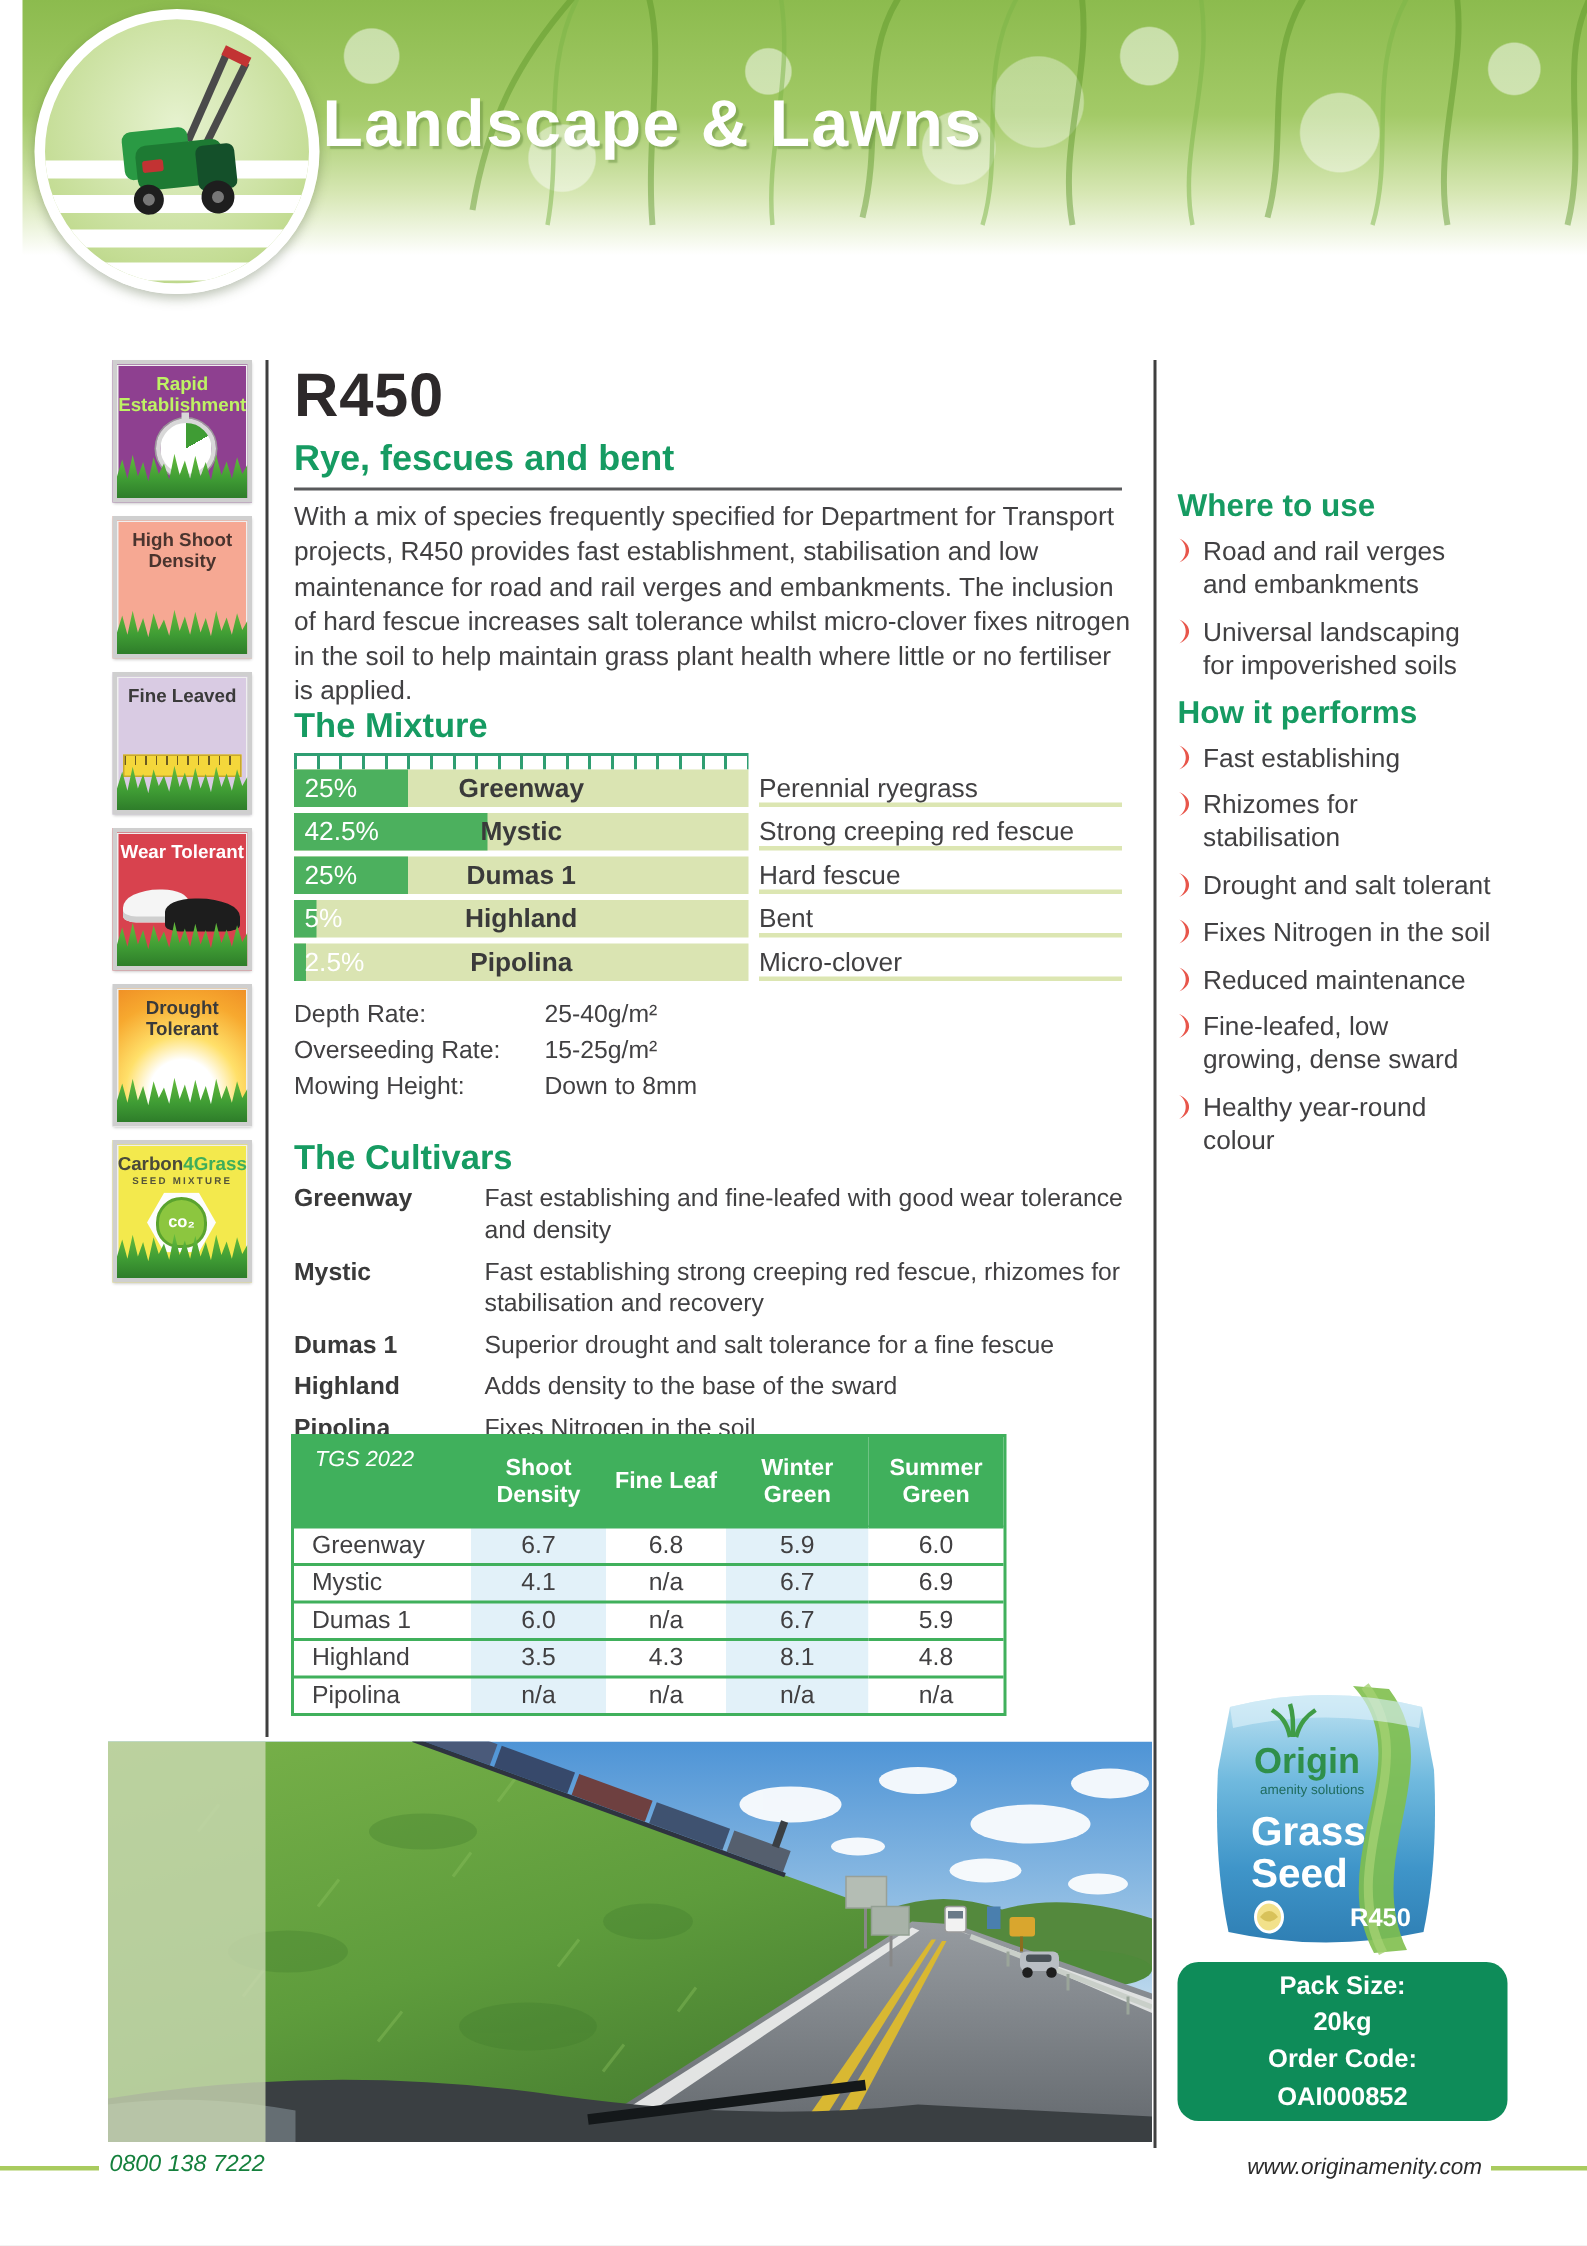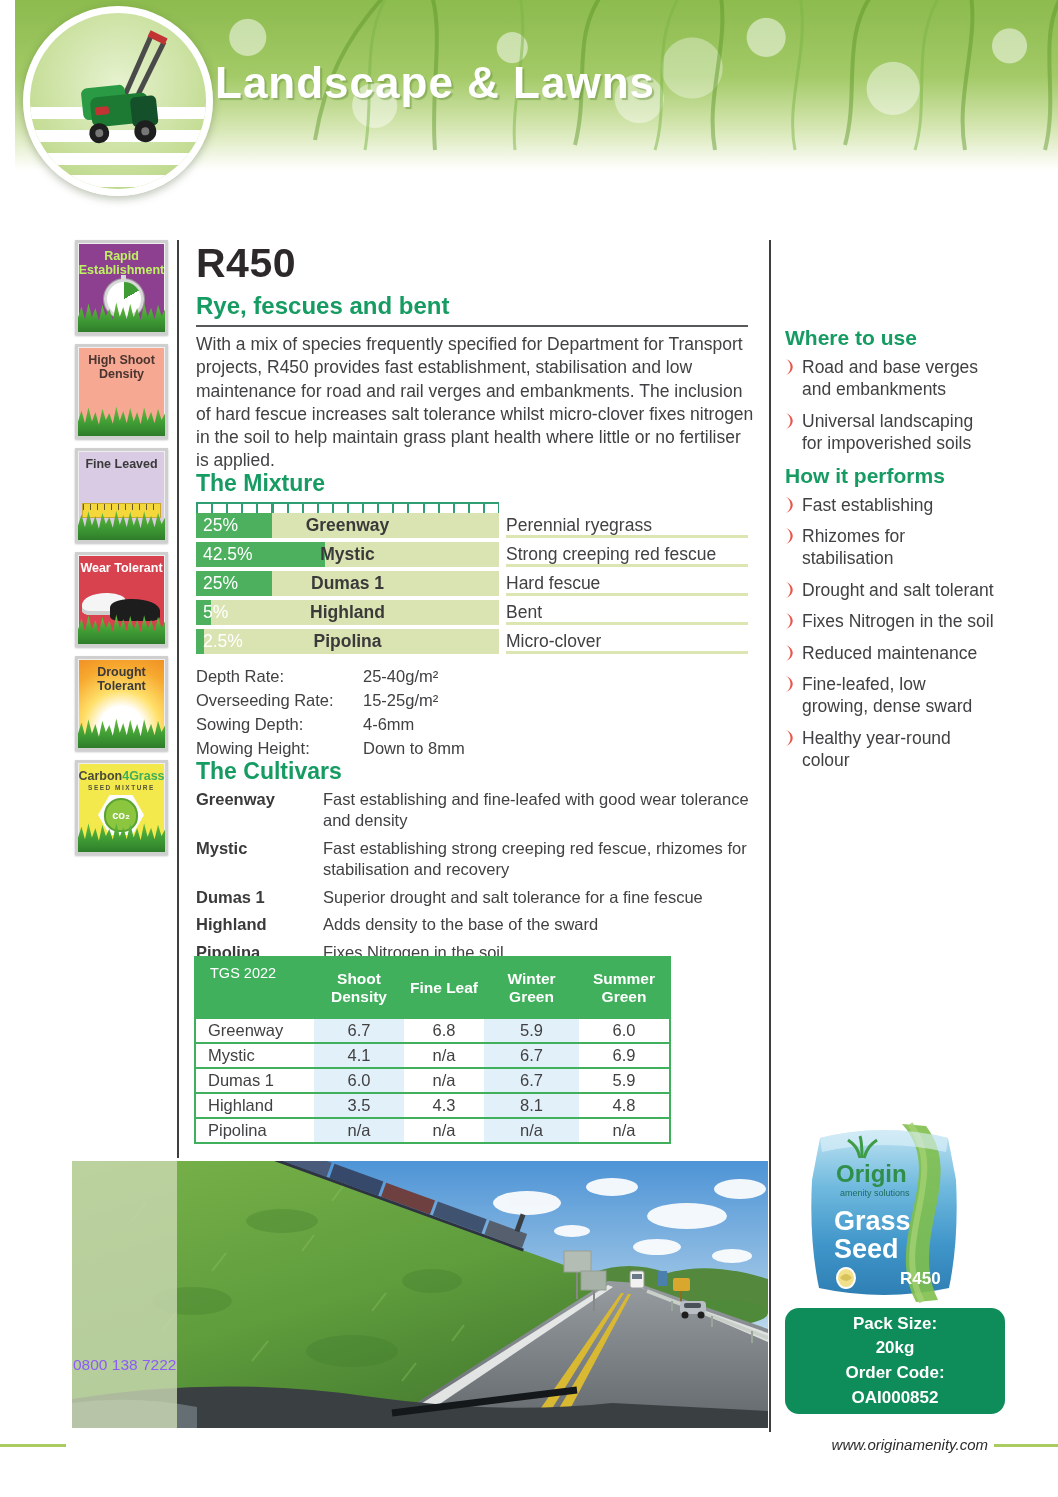--- a/index.html
+++ b/index.html
@@ -90,21 +90,21 @@
   .cultivar-list{position:absolute;left:196px;top:789px;width:556px;font-size:16.5px;}
   .cultivar-row{display:flex;margin-bottom:6px;line-height:1.3;}
   .cultivar-name{width:127px;flex:none;font-weight:700;color:#3a3a3a;}
   .cultivar-desc{flex:1;}
 
   
   .perf-table{position:absolute;left:196px;top:958px;border-collapse:collapse;table-layout:fixed;}
   .perf-table th,.perf-table td{border:0;padding:0;}
   .perf-table thead th{background:#40b05c;color:#fff;font-weight:700;font-size:15.5px;line-height:1.15;
     height:52px;text-align:center;vertical-align:middle;}
-  .perf-table thead th.corner{font-weight:400;font-size:14.5px;text-align:left;
+  .perf-table thead th.corner{font-style:italic;font-weight:400;font-size:14.5px;text-align:left;
     vertical-align:top;padding:7px 0 0 14px;}
   .perf-table tbody td{height:23px;font-size:16.5px;text-align:center;border-top:2px solid #40b05c;
     background:#fff;}
   .perf-table tbody td.rname{text-align:left;padding-left:12px;}
   .perf-table tbody td.shade{background:#e2f1f9;}
   .perf-table{outline:2px solid #40b05c;}
 
   
   .photo{position:absolute;left:72px;top:1161px;width:696px;height:267px;}
 
@@ -118,21 +118,21 @@
 
   .bag{position:absolute;left:798px;top:1118px;width:172px;height:192px;}
   .pack-box{position:absolute;left:785px;top:1308px;width:220px;height:106px;border-radius:14px;
     background:#0e8c59;color:#fff;text-align:center;font-size:17px;font-weight:600;
     display:flex;flex-direction:column;justify-content:center;line-height:1.45;}
 
   
   .footer-line{position:absolute;top:1444px;height:3px;background:#a9cb5f;}
   .footer-line-left{left:0;width:66px;}
   .footer-line-right{right:0;width:64px;}
-  .footer-phone{position:absolute;left:73px;top:1356px;font-size:15.5px;color:#8b5cf6;text-decoration:none;}
+  .footer-phone{position:absolute;left:73px;top:1434px;font-size:15.5px;font-style:italic;color:#15803d;text-decoration:none;}
   .footer-web{position:absolute;right:70px;top:1436px;font-size:15px;font-style:italic;color:#2b2b2b;text-decoration:none;}
 </style>
 </head>
 <body>
 
 <div class="page">
 
   <div class="header">
     <svg class="header-blades" width="1058" height="170">
       <g stroke="#5a9427" stroke-width="4" fill="none" opacity="0.45">
@@ -268,24 +268,20 @@
   </div>
 
   <div class="specs">
     <div class="spec-row">
       <span class="spec-label">Depth Rate:</span>
       <span class="spec-value">25-40g/m²</span>
     </div>
     <div class="spec-row">
       <span class="spec-label">Overseeding Rate:</span>
       <span class="spec-value">15-25g/m²</span>
-    </div>
-    <div class="spec-row">
-      <span class="spec-label">Sowing Depth:</span>
-      <span class="spec-value">4-6mm</span>
     </div>
     <div class="spec-row">
       <span class="spec-label">Mowing Height:</span>
       <span class="spec-value">Down to 8mm</span>
     </div>
   </div>
 
   <div class="section-head cultivars-head">The Cultivars</div>
   <div class="cultivar-list">
     <div class="cultivar-row">
@@ -458,21 +454,21 @@
     </svg>
   </div>
 
   <div class="sidebar">
     <div class="side-head">Where to use</div>
 
     <div class="side-item">
       <svg class="bullet" viewBox="0 0 10 16">
           <path d="M1,0 C7,3.5 7,12.5 1,16 C10,12.5 10,3.5 1,0 Z" fill="#e8564b"></path>
         </svg>
-      <span class="side-text">Road and base verges and embankments</span>
+      <span class="side-text">Road and rail verges and embankments</span>
     </div>
     <div class="side-item">
       <svg class="bullet" viewBox="0 0 10 16">
           <path d="M1,0 C7,3.5 7,12.5 1,16 C10,12.5 10,3.5 1,0 Z" fill="#e8564b"></path>
         </svg>
       <span class="side-text">Universal landscaping for impoverished soils</span>
     </div>
 
     <div class="side-head side-head2">How it performs</div>
 

